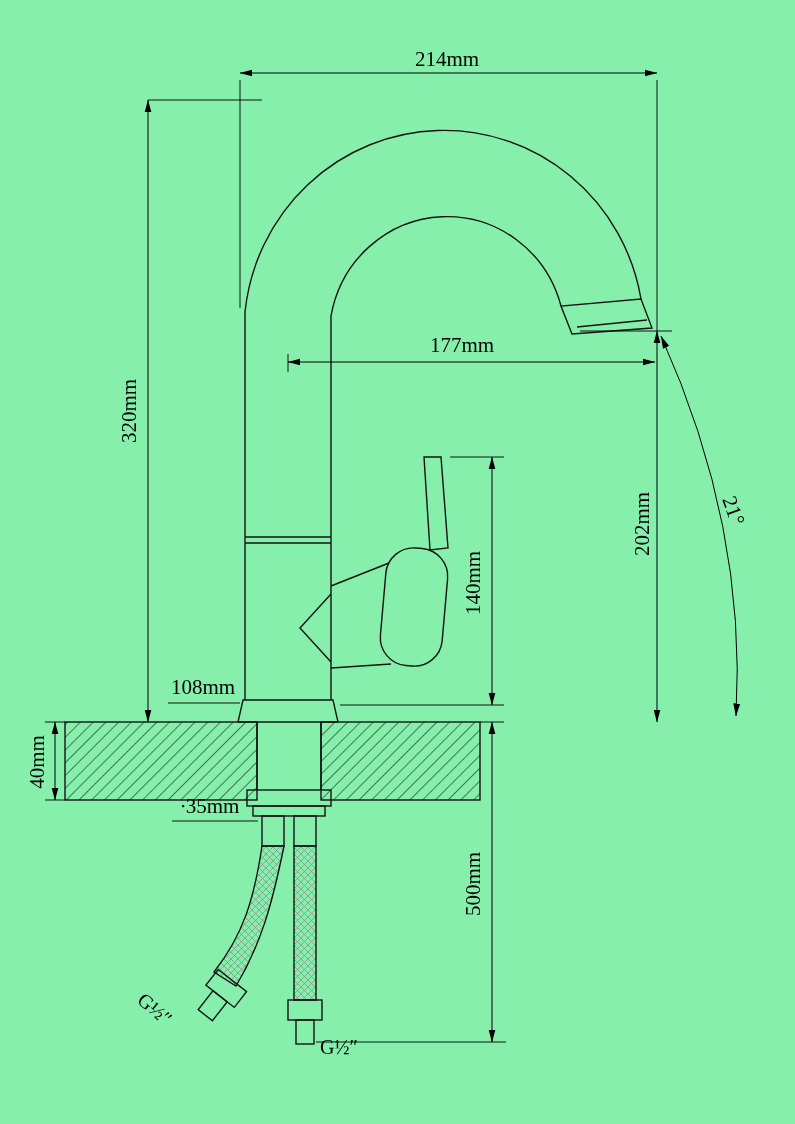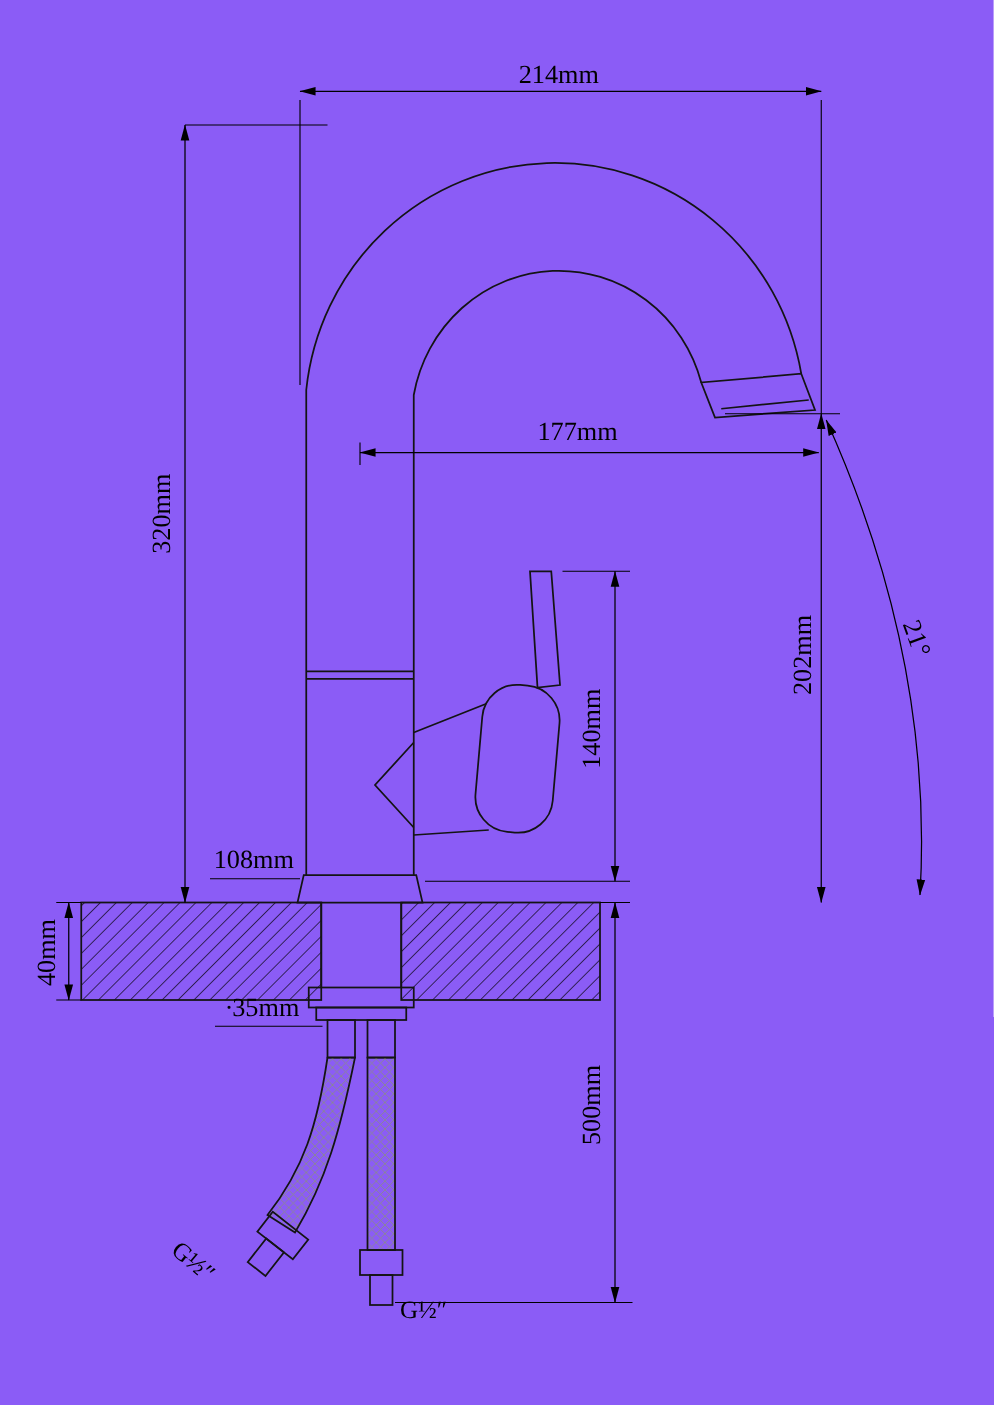--- a/index.html
+++ b/index.html
@@ -1,16 +1,16 @@
 <!DOCTYPE html>
 <html><head>
 <meta charset="utf-8">
 <style>
   html,body{margin:0;padding:0;background:#ffffff;}
-  .page{position:relative;width:795px;height:1124px;background:#8b5cf6;overflow:hidden;}
+  .page{position:relative;width:795px;height:1124px;background:#86efac;overflow:hidden;}
   svg{display:block;}
   .body-line{stroke:#141414;stroke-width:1.4;fill:none;}
   .fill-shape{stroke:#141414;stroke-width:1.4;}
   .dim{stroke:#000000;stroke-width:1;fill:none;}
   .ext{stroke:#000000;stroke-width:0.9;fill:none;}
   .dim-text{font-family:"Liberation Serif",serif;font-size:21px;fill:#000000;}
   .dim-text-small{font-family:"Liberation Serif",serif;font-size:20px;fill:#000000;}
 </style>
 </head>
 <body>

